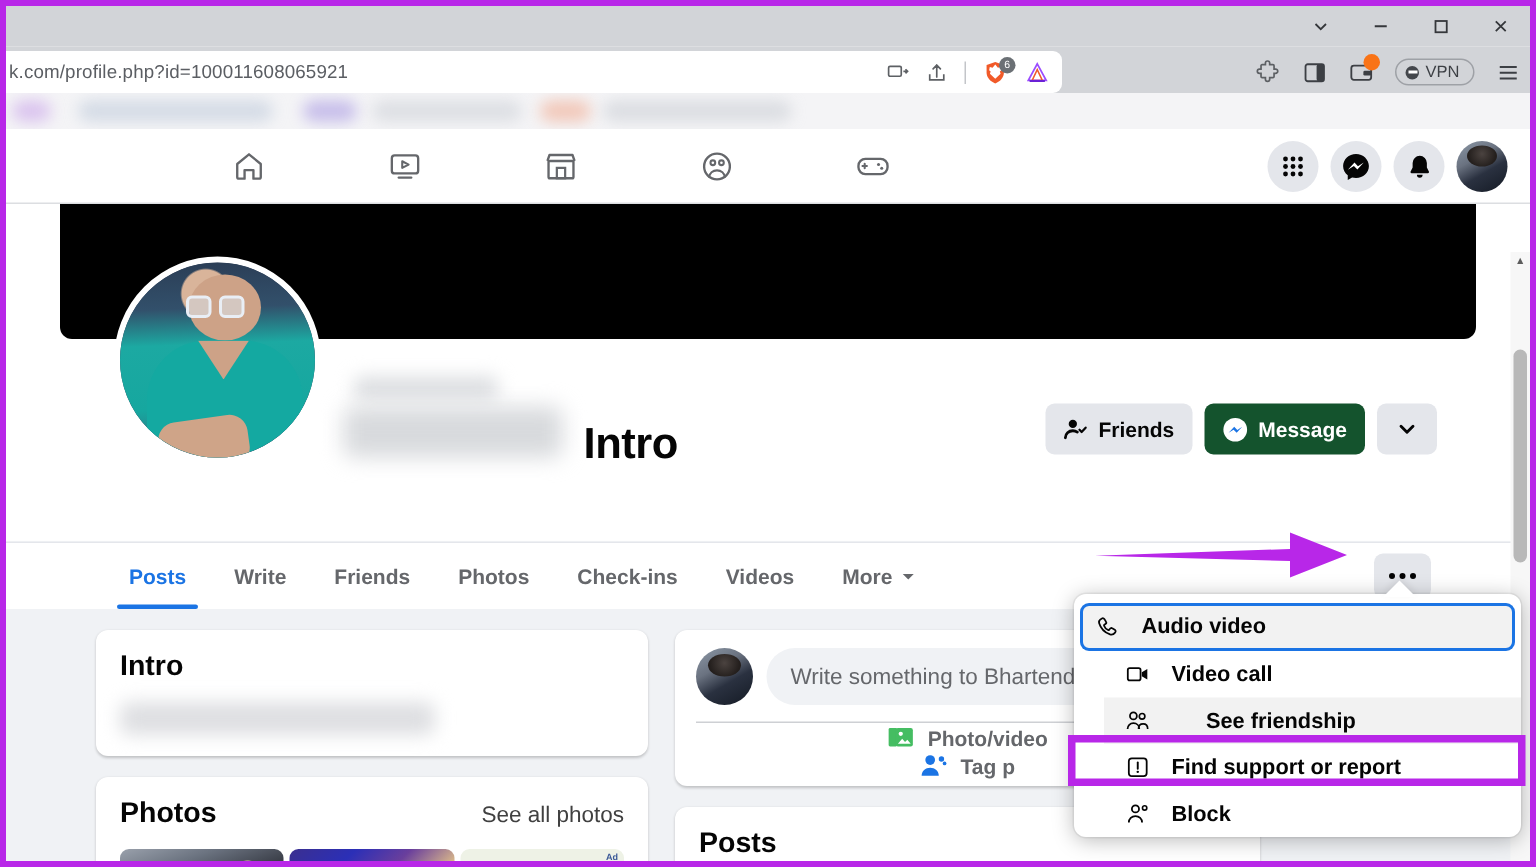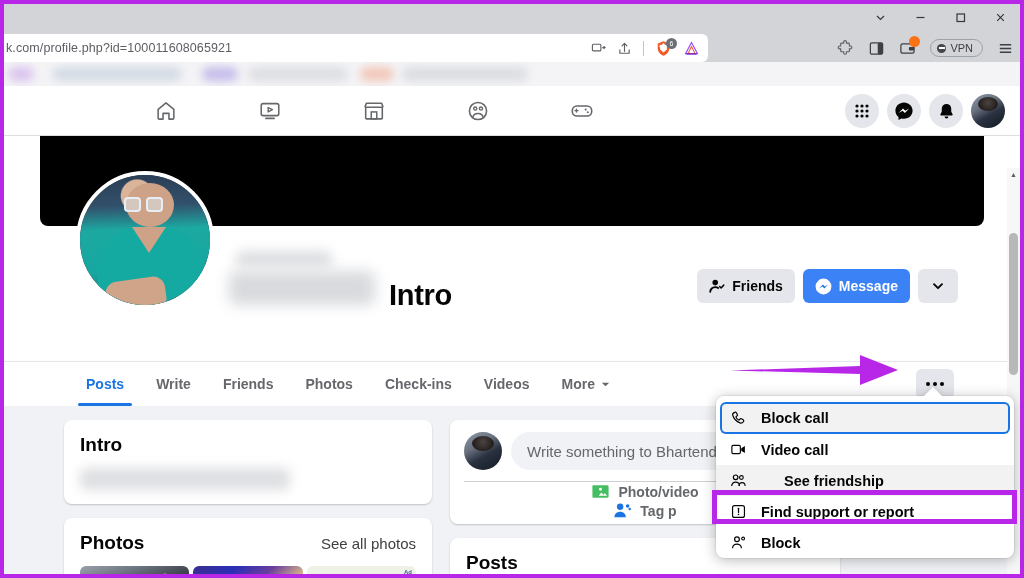--- a/index.html
+++ b/index.html
@@ -233,21 +233,21 @@
     display: flex; align-items: center; gap: 8px;
   }
   .btn {
     height: 34px; border-radius: 6px;
     display: flex; align-items: center; gap: 7px;
     padding: 0 12px;
     font-size: 14px; font-weight: bold;
     cursor: pointer;
   }
   .btn-grey { background: #e4e6eb; color: #050505; }
-  .btn-blue { background: #3b82f6; color: #ffffff; }
+  .btn-blue { background: #14532d; color: #ffffff; }
   .btn-chev { background: #e4e6eb; width: 40px; justify-content: center; padding: 0; }
 
   
   .tabsrow {
     position: relative;
     width: 1016px; height: 45px;
     background: #ffffff;
     border-top: 1px solid #e4e6eb;
     box-shadow: 0 1px 2px rgba(0,0,0,.12);
   }
@@ -377,20 +377,21 @@
     border-bottom: 11px solid #ffffff;
     z-index: 41;
     filter: drop-shadow(0 -2px 2px rgba(0,0,0,.08));
   }
   .mitem {
     display: flex; align-items: center; gap: 13px;
     height: 31px;
     padding: 0 12px;
     font-size: 14.5px; font-weight: bold; color: #050505;
     cursor: pointer;
+    margin-left: 20px;
   }
   .mitem .micon { width: 20px; display: flex; justify-content: center; color: #050505; }
   .mitem.focused {
     background: #f2f2f2;
     box-shadow: inset 0 0 0 2px #1b74e4;
     border-radius: 6px;
     margin: 0 4px; padding: 0 8px;
     height: 32px;
   }
   .mitem.hovered { background: #f2f2f2; gap: 36px; }
@@ -740,21 +741,21 @@
   </div>
 
   <div class="menu-caret"></div>
   <div class="menu">
     <div class="mitem focused">
       <span class="micon">
         <svg width="17" height="17" viewBox="0 0 20 20">
             <path d="M5.4 2.8c.7-.5 1.6-.3 2 .4l1.2 2c.4.6.2 1.4-.4 1.8l-.9.6c-.2.2-.3.5-.2.8.5 1.4 1.8 2.8 3.2 3.4.3.1.6 0 .8-.2l.6-.8c.4-.6 1.2-.8 1.8-.4l2 1.2c.7.4.9 1.3.4 2-1 1.3-2.6 2.1-4.1 1.6C8 13.8 4.4 10.2 3.2 6.2 2.8 4.9 4 3.5 5.4 2.8z" fill="none" stroke="#050505" stroke-width="1.4" stroke-linejoin="round"></path>
           </svg>
       </span>
-      <span>Block call</span>
+      <span>Audio video</span>
     </div>
     <div class="mitem">
       <span class="micon">
         <svg width="17" height="17" viewBox="0 0 20 20">
             <rect x="2.2" y="5.2" width="10" height="9.6" rx="1.5" fill="none" stroke="#050505" stroke-width="1.4"></rect>
             <path d="M13.2 8.4l4.3-2.5v8.2l-4.3-2.5z" fill="#050505"></path>
           </svg>
       </span>
       <span>Video call</span>
     </div>

